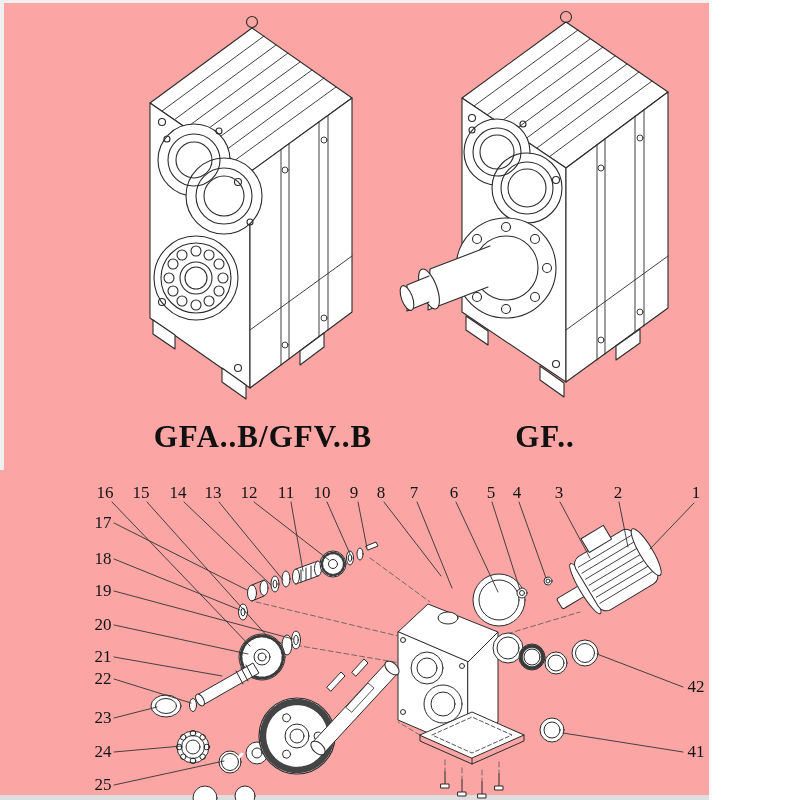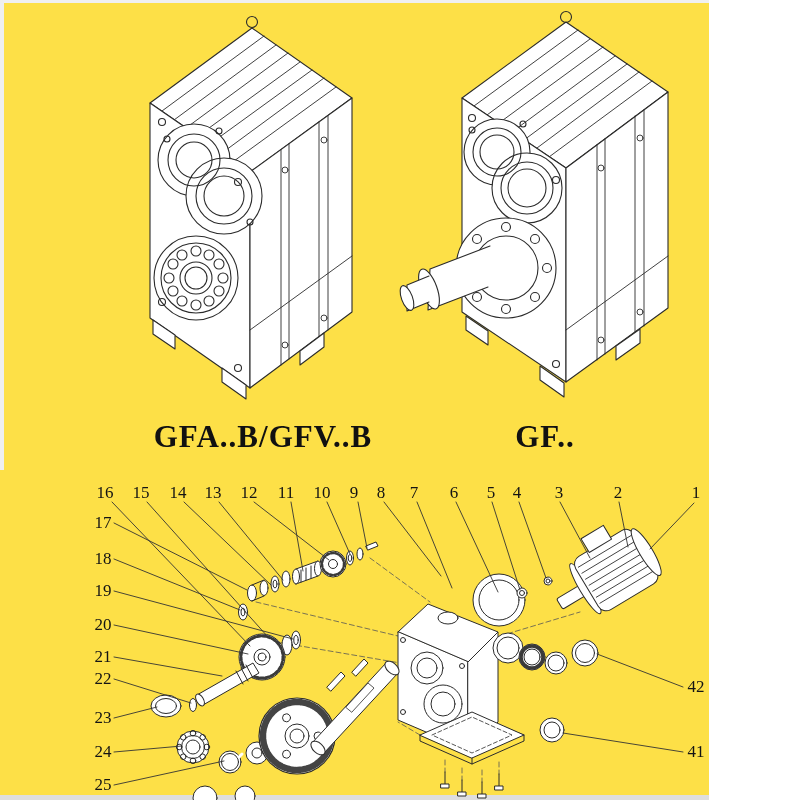--- a/index.html
+++ b/index.html
@@ -1,17 +1,17 @@
 <!DOCTYPE html>
 <html><head>
 <meta charset="utf-8">
 <style>
   html,body { margin:0; padding:0; background:#ffffff; }
   .page {
-    position:relative; width:709px; height:800px; background:#fde047;
+    position:relative; width:709px; height:800px; background:#fca5a5;
     overflow:hidden; font-family:"Liberation Serif", serif;
   }
   .page svg { position:absolute; left:0; top:0; }
   text { user-select:none; }
   .model-label { font-family:"Liberation Serif", serif; font-weight:bold; font-size:31px; fill:#111; letter-spacing:1px; }
   .callout { font-family:"Liberation Serif", serif; font-size:17px; fill:#141414; }
 </style>
 </head>
 <body>
 

